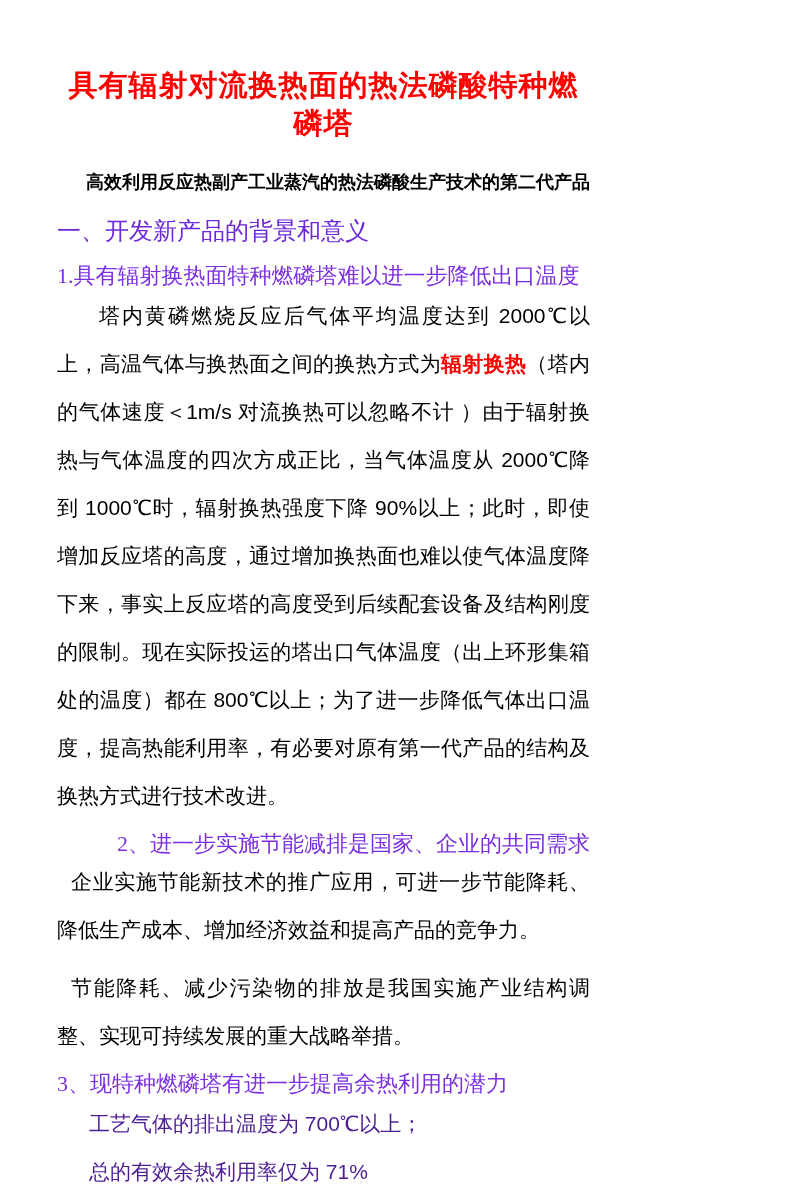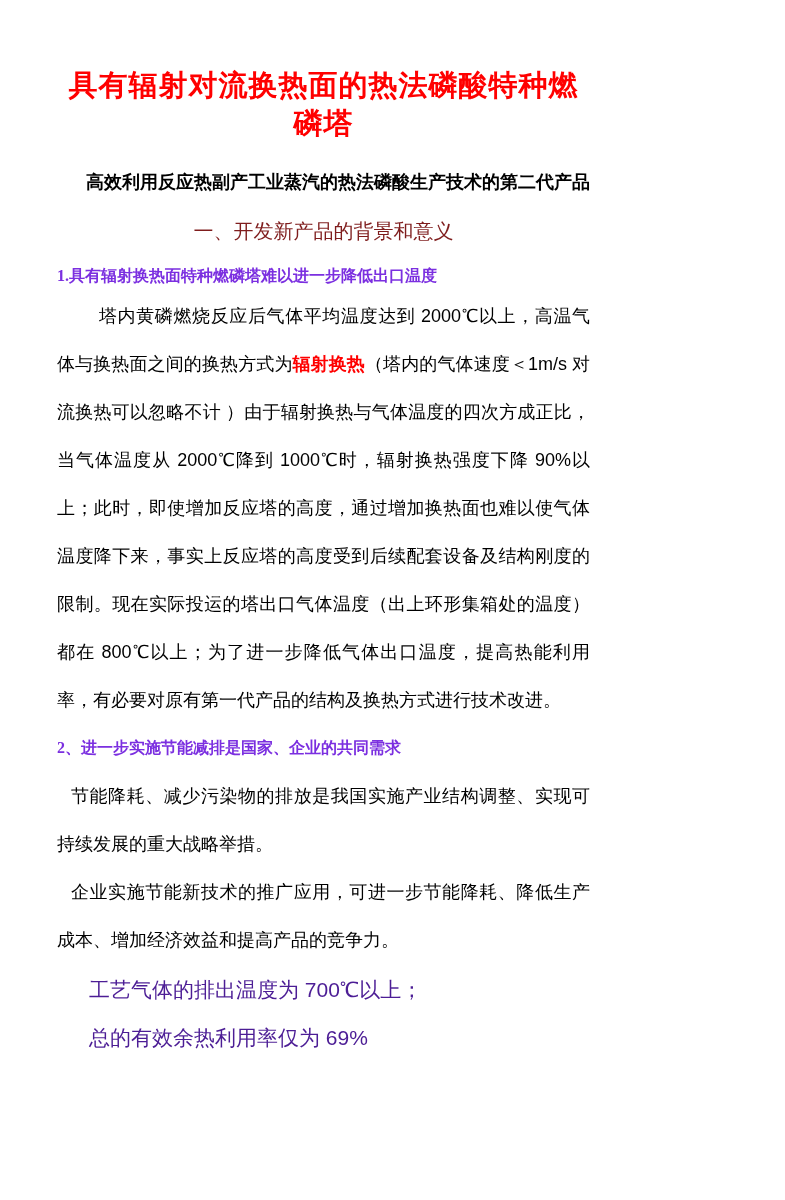--- a/index.html
+++ b/index.html
@@ -31,40 +31,39 @@
   .doc-subtitle {
     margin: 28px 0 0 0;
     text-align: right;
     font-size: 18px;
     line-height: 24px;
     font-weight: bold;
     color: #000000;
   }
   .section-heading {
     margin: 22px 0 0 0;
-    font-size: 20px;
+    font-size: 24px;
     line-height: 30px;
     font-weight: normal;
-    color: #7f1d1d;
+    color: #6d28d9;
     font-family: "Liberation Serif", serif;
-    text-align: center;
   }
   .sub-heading {
     margin: 16px 0 0 0;
-    font-size: 16px;
+    font-size: 22px;
     line-height: 28px;
-    font-weight: bold;
+    font-weight: normal;
     color: #7b2fe0;
     font-family: "Liberation Serif", serif;
   }
-  .sub-heading.h2 { margin-top: 10px; }
+  .sub-heading.h2 { margin-top: 10px; text-align: right; }
   .sub-heading.h3 { margin-top: 10px; }
   .body-para {
     margin: 2px 0 0 0;
-    font-size: 18px;
+    font-size: 21px;
     line-height: 48px;
     text-align: justify;
     color: #000000;
   }
   .body-para.indent-large { text-indent: 42px; }
   .body-para.indent-small { text-indent: 14px; }
   .body-para.follow { margin-top: 10px; }
   .body-para.follow-none { margin-top: 0; }
   .highlight-red {
     color: #ff0000;
@@ -92,23 +91,24 @@
   <p class="doc-subtitle">高效利用反应热副产工业蒸汽的热法磷酸生产技术的第二代产品</p>
 
   <h2 class="section-heading">一、开发新产品的背景和意义</h2>
 
   <h3 class="sub-heading h1">1.具有辐射换热面特种燃磷塔难以进一步降低出口温度</h3>
 
   <p class="body-para indent-large"><span>塔内黄磷燃烧反应后气体平均温度达到 2000℃以上，高温气体与换热面之间的换热方式为</span><span class="highlight-red">辐射换热</span><span>（塔内的气体速度＜1m/s 对流换热可以忽略不计 ）由于辐射换热与气体温度的四次方成正比，当气体温度从 2000℃降到 1000℃时，辐射换热强度下降 90%以上；此时，即使增加反应塔的高度，通过增加换热面也难以使气体温度降下来，事实上反应塔的高度受到后续配套设备及结构刚度的限制。现在实际投运的塔出口气体温度（出上环形集箱处的温度）都在 800℃以上；为了进一步降低气体出口温度，提高热能利用率，有必要对原有第一代产品的结构及换热方式进行技术改进。</span></p>
 
   <h3 class="sub-heading h2">2、进一步实施节能减排是国家、企业的共同需求</h3>
 
+  <p class="body-para indent-small follow-none">企业实施节能新技术的推广应用，可进一步节能降耗、降低生产成本、增加经济效益和提高产品的竞争力。</p>
+
   <p class="body-para indent-small follow">节能降耗、减少污染物的排放是我国实施产业结构调整、实现可持续发展的重大战略举措。</p>
 
-  <p class="body-para indent-small follow-none">企业实施节能新技术的推广应用，可进一步节能降耗、降低生产成本、增加经济效益和提高产品的竞争力。</p>
-
+  <h3 class="sub-heading h3">3、现特种燃磷塔有进一步提高余热利用的潜力</h3>
 
   <ul class="item-list">
     <li>工艺气体的排出温度为 700℃以上；</li>
-    <li>总的有效余热利用率仅为 69%</li>
+    <li>总的有效余热利用率仅为 71%</li>
   </ul>
 
 </div>
 
 </body></html>

